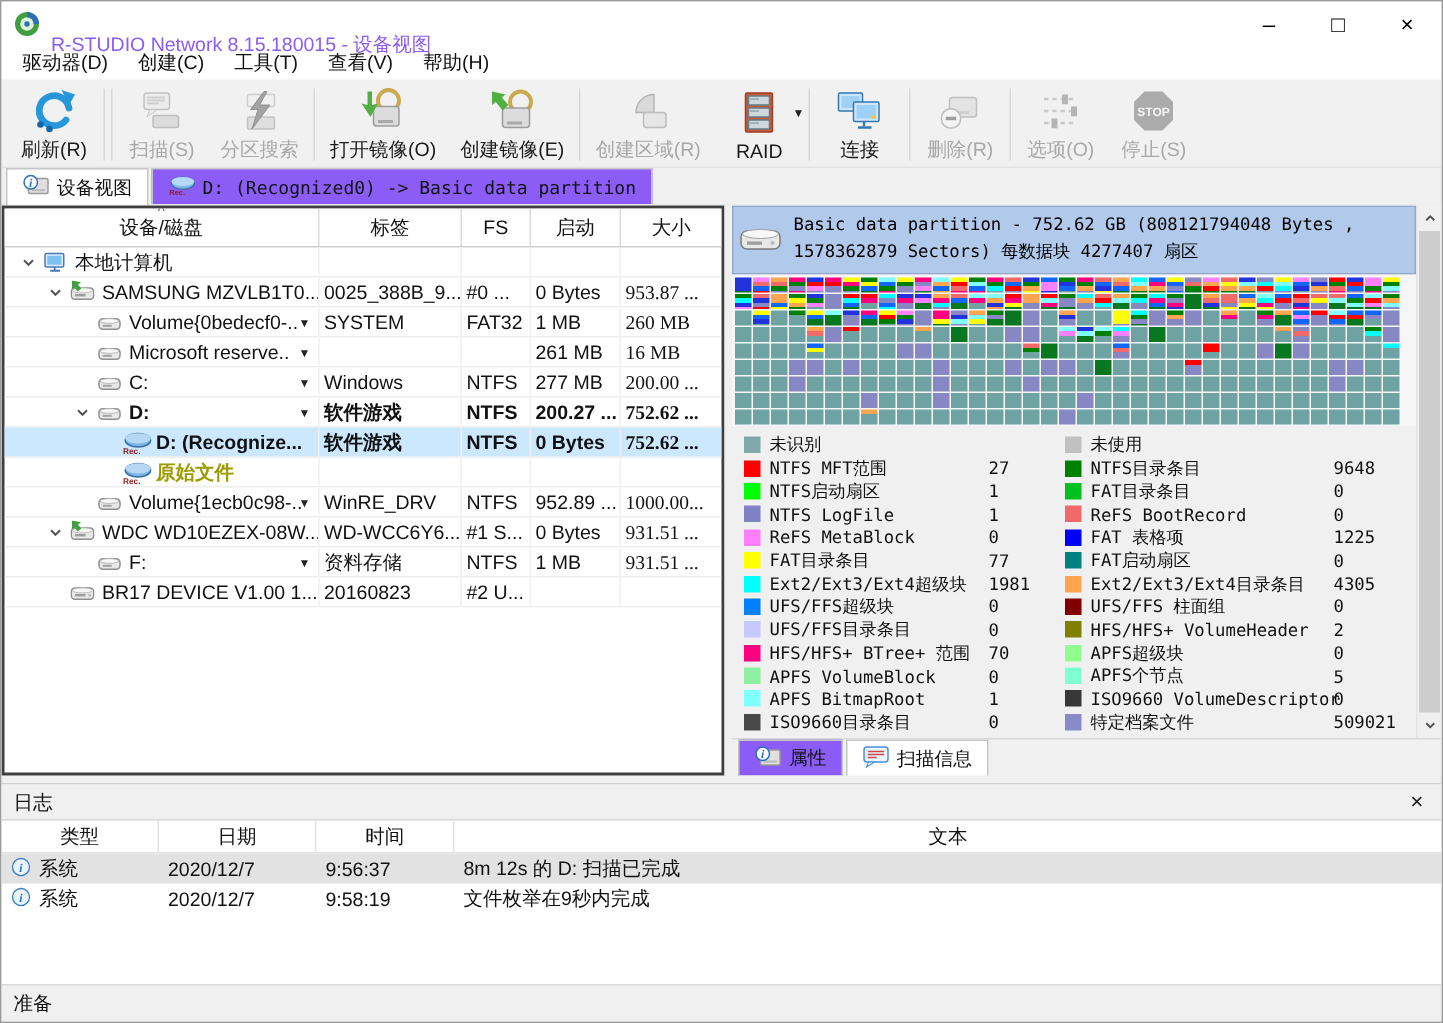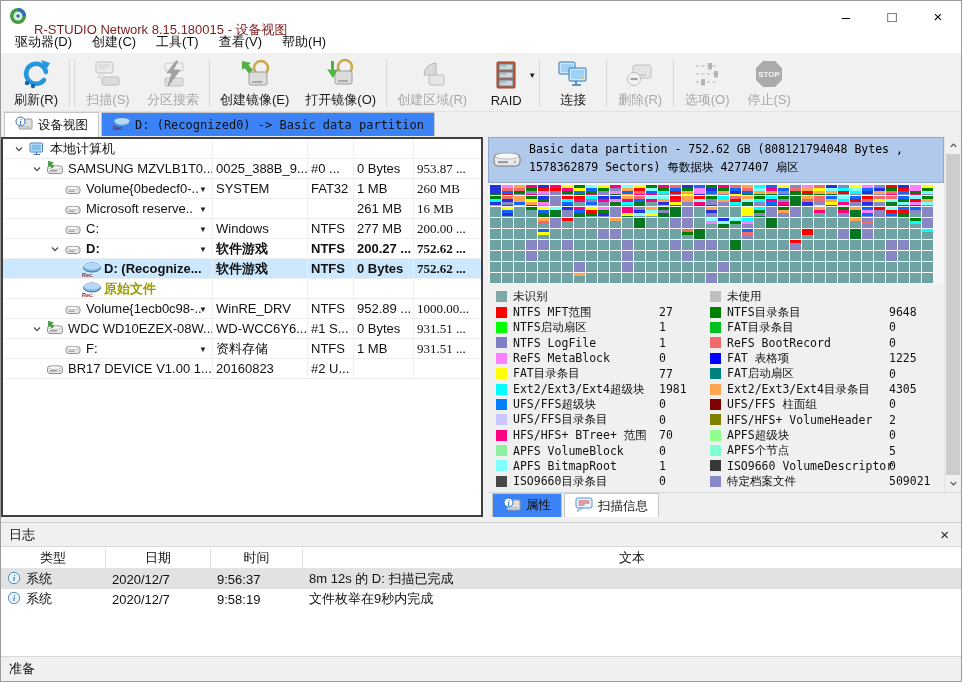--- a/index.html
+++ b/index.html
@@ -5,41 +5,41 @@
   * { margin:0; padding:0; box-sizing:border-box; }
   html,body { background:#cfcfcf; }
   body { font-family:"Liberation Sans","DejaVu Sans",sans-serif; font-size:13px; color:#111; }
   .window { position:relative; width:962px; height:682px; background:#fff; border:1px solid #9b9b9b; overflow:hidden; }
   .mono { font-family:"DejaVu Sans Mono","Liberation Mono",monospace; }
 
   
   .titlebar { height:30px; background:#fff; display:flex; align-items:center; padding-left:8px; }
   .app-icon { width:18px; height:18px; margin-right:7px; flex:0 0 auto; }
   .app-icon svg { width:18px; height:18px; }
-  .title-text { font-size:13px; color:#7f1d1d;margin-top:28px; }
+  .title-text { font-size:13px; color:#8b5cf6;margin-top:28px; }
   .win-controls { margin-left:auto; display:flex; height:30px; }
   .wc { width:46px; height:30px; display:flex; align-items:center; justify-content:center; font-size:15px; color:#000; cursor:default; }
 
   
   .menubar { height:22px; background:#fff; display:flex; align-items:center; padding-left:4px; }
   .menu-item { padding:2px 10px; color:#111; }
 
   
   .toolbar { height:59px; background:#f1f1f1; border-bottom:1px solid #e2e2e2; display:flex; align-items:stretch; padding:2px 2px 0 4px; }
   .tb-item { position:relative; display:flex; flex-direction:column; align-items:center; justify-content:flex-start; padding:3px 8px 2px 8px; min-width:62px; }
   .tb-item .ic { height:34px; display:flex; align-items:center; }
   .tb-item .ic svg { width:32px; height:32px; }
   .tb-label { font-size:13px; margin-top:1px; white-space:nowrap; color:#1a1a1a; }
   .tb-item.disabled .tb-label { color:#a8a8a8; }
   .tb-drop { position:absolute; right:1px; top:16px; font-size:8px; color:#222; }
   .tb-sep { width:1px; background:#d8d8d8; margin:4px 2px; }
 
   
   .tabbar { height:25px; background:#f0f0f0; display:flex; align-items:flex-end; padding-left:3px; border-bottom:1px solid #ececec; }
-  .tab { height:24px; display:flex; align-items:center; gap:5px; padding:0 10px; border:1px solid #c6c6c6; border-bottom:none; background:#3b82f6; font-size:12.5px; margin-right:2px; }
+  .tab { height:24px; display:flex; align-items:center; gap:5px; padding:0 10px; border:1px solid #c6c6c6; border-bottom:none; background:#8b5cf6; font-size:12.5px; margin-right:2px; }
   .tab.active { background:#fff; height:25px; margin-bottom:-1px; }
   .tab .ic svg { width:18px; height:15px; }
   .tab-label.mono { font-size:12px; }
 
   
   .main { height:380px; display:flex; background:#f0f0f0; }
   .tree-panel { width:482px; background:#fff; border:2px solid #3f3f3f; overflow:hidden; }
   .vsplit { width:5px; background:#f0f0f0; }
   .tree-header { display:flex; height:26px; border-bottom:1px solid #cfcfcf; background:#fff; }
   .th-cell { position:relative; display:flex; align-items:center; justify-content:center; font-size:13px; border-right:1px solid #dcdcdc; }
@@ -159,38 +159,38 @@
             <rect x="8" y="20" width="18" height="8" rx="1" fill="#dedede" stroke="#c2c2c2"></rect>
             <path d="M19 3l-9 12h5l-4 13 12-16h-7l5-9z" fill="#a3a3a3" stroke="#8a8a8a" stroke-width="0.6"></path>
           </svg>
         </span>
         <span class="tb-label">分区搜索</span>
       </div>
       <div class="tb-sep"></div>
       <div class="tb-item">
         <span class="ic">
           <svg viewBox="0 0 32 32">
+            <circle cx="20" cy="9" r="7" fill="none" stroke="#caa84e" stroke-width="2.6"></circle>
+            <rect x="10" y="13" width="17" height="13" rx="2" fill="#dcdcdc" stroke="#9c9c9c"></rect>
+            <rect x="13" y="22" width="10" height="2" fill="#a8a8a8"></rect>
+            <path d="M6 3v9l-4-1 6 9 5-9-4 1V3z" fill="#52b043"></path>
+          </svg>
+        </span>
+        <span class="tb-label">打开镜像(O)</span>
+      </div>
+      <div class="tb-item">
+        <span class="ic">
+          <svg viewBox="0 0 32 32">
             <circle cx="22" cy="10" r="7" fill="none" stroke="#caa84e" stroke-width="2.6"></circle>
             <rect x="10" y="14" width="18" height="13" rx="2" fill="#dcdcdc" stroke="#9c9c9c"></rect>
             <rect x="13" y="23" width="10" height="2" fill="#a8a8a8"></rect>
             <path d="M3 3l9 2-2.5 2 4.5 5-4 3.5L5.5 10l-2.5 2z" fill="#52b043"></path>
           </svg>
         </span>
         <span class="tb-label">创建镜像(E)</span>
-      </div>
-      <div class="tb-item">
-        <span class="ic">
-          <svg viewBox="0 0 32 32">
-            <circle cx="20" cy="9" r="7" fill="none" stroke="#caa84e" stroke-width="2.6"></circle>
-            <rect x="10" y="13" width="17" height="13" rx="2" fill="#dcdcdc" stroke="#9c9c9c"></rect>
-            <rect x="13" y="22" width="10" height="2" fill="#a8a8a8"></rect>
-            <path d="M6 3v9l-4-1 6 9 5-9-4 1V3z" fill="#52b043"></path>
-          </svg>
-        </span>
-        <span class="tb-label">打开镜像(O)</span>
       </div>
       <div class="tb-sep"></div>
       <div class="tb-item disabled">
         <span class="ic">
           <svg viewBox="0 0 32 32">
             <path d="M8 17A12 12 0 0 1 20 5v12z" fill="#d9d9d9" stroke="#b5b5b5"></path>
             <rect x="13" y="17" width="15" height="10" rx="2" fill="#e6e6e6" stroke="#bdbdbd"></rect>
           </svg>
         </span>
         <span class="tb-label">创建区域(R)</span>
@@ -272,20 +272,27 @@
             <ellipse cx="11" cy="6.5" rx="8.5" ry="4.5" fill="#7db7e8" stroke="#3a6ea5"></ellipse>
             <ellipse cx="11" cy="5.2" rx="8.5" ry="3.4" fill="#b5d8f5"></ellipse>
             <text x="1" y="15.5" font-size="5.5" fill="#8b1a1a" font-family="sans-serif" font-weight="bold">Rec.</text>
           </svg></span>
         <span class="tab-label mono">D: (Recognized0) -&gt; Basic data partition</span>
       </div>
     </div>
 
   <div class="main">
     <div class="tree-panel">
+      <div class="tree-header" id="treeHeader">
+          <div class="th-cell c0">设备/磁盘<span class="sort-caret">^</span></div>
+          <div class="th-cell c1">标签</div>
+          <div class="th-cell c2">FS</div>
+          <div class="th-cell c3">启动</div>
+          <div class="th-cell c4">大小</div>
+        </div>
       <div class="tree-body" id="treeBody">
           <div class="tree-row">
             <div class="cell c0">
               <span style="display: inline-block; flex: 0 0 auto; width: 8px;"></span>
               <span class="chev">
                 <svg viewBox="0 0 10 10">
                   <path d="M2 3.5l3 3 3-3" fill="none" stroke="#555" stroke-width="1.3"></path>
                 </svg>
               </span>
               <span class="row-ic">

